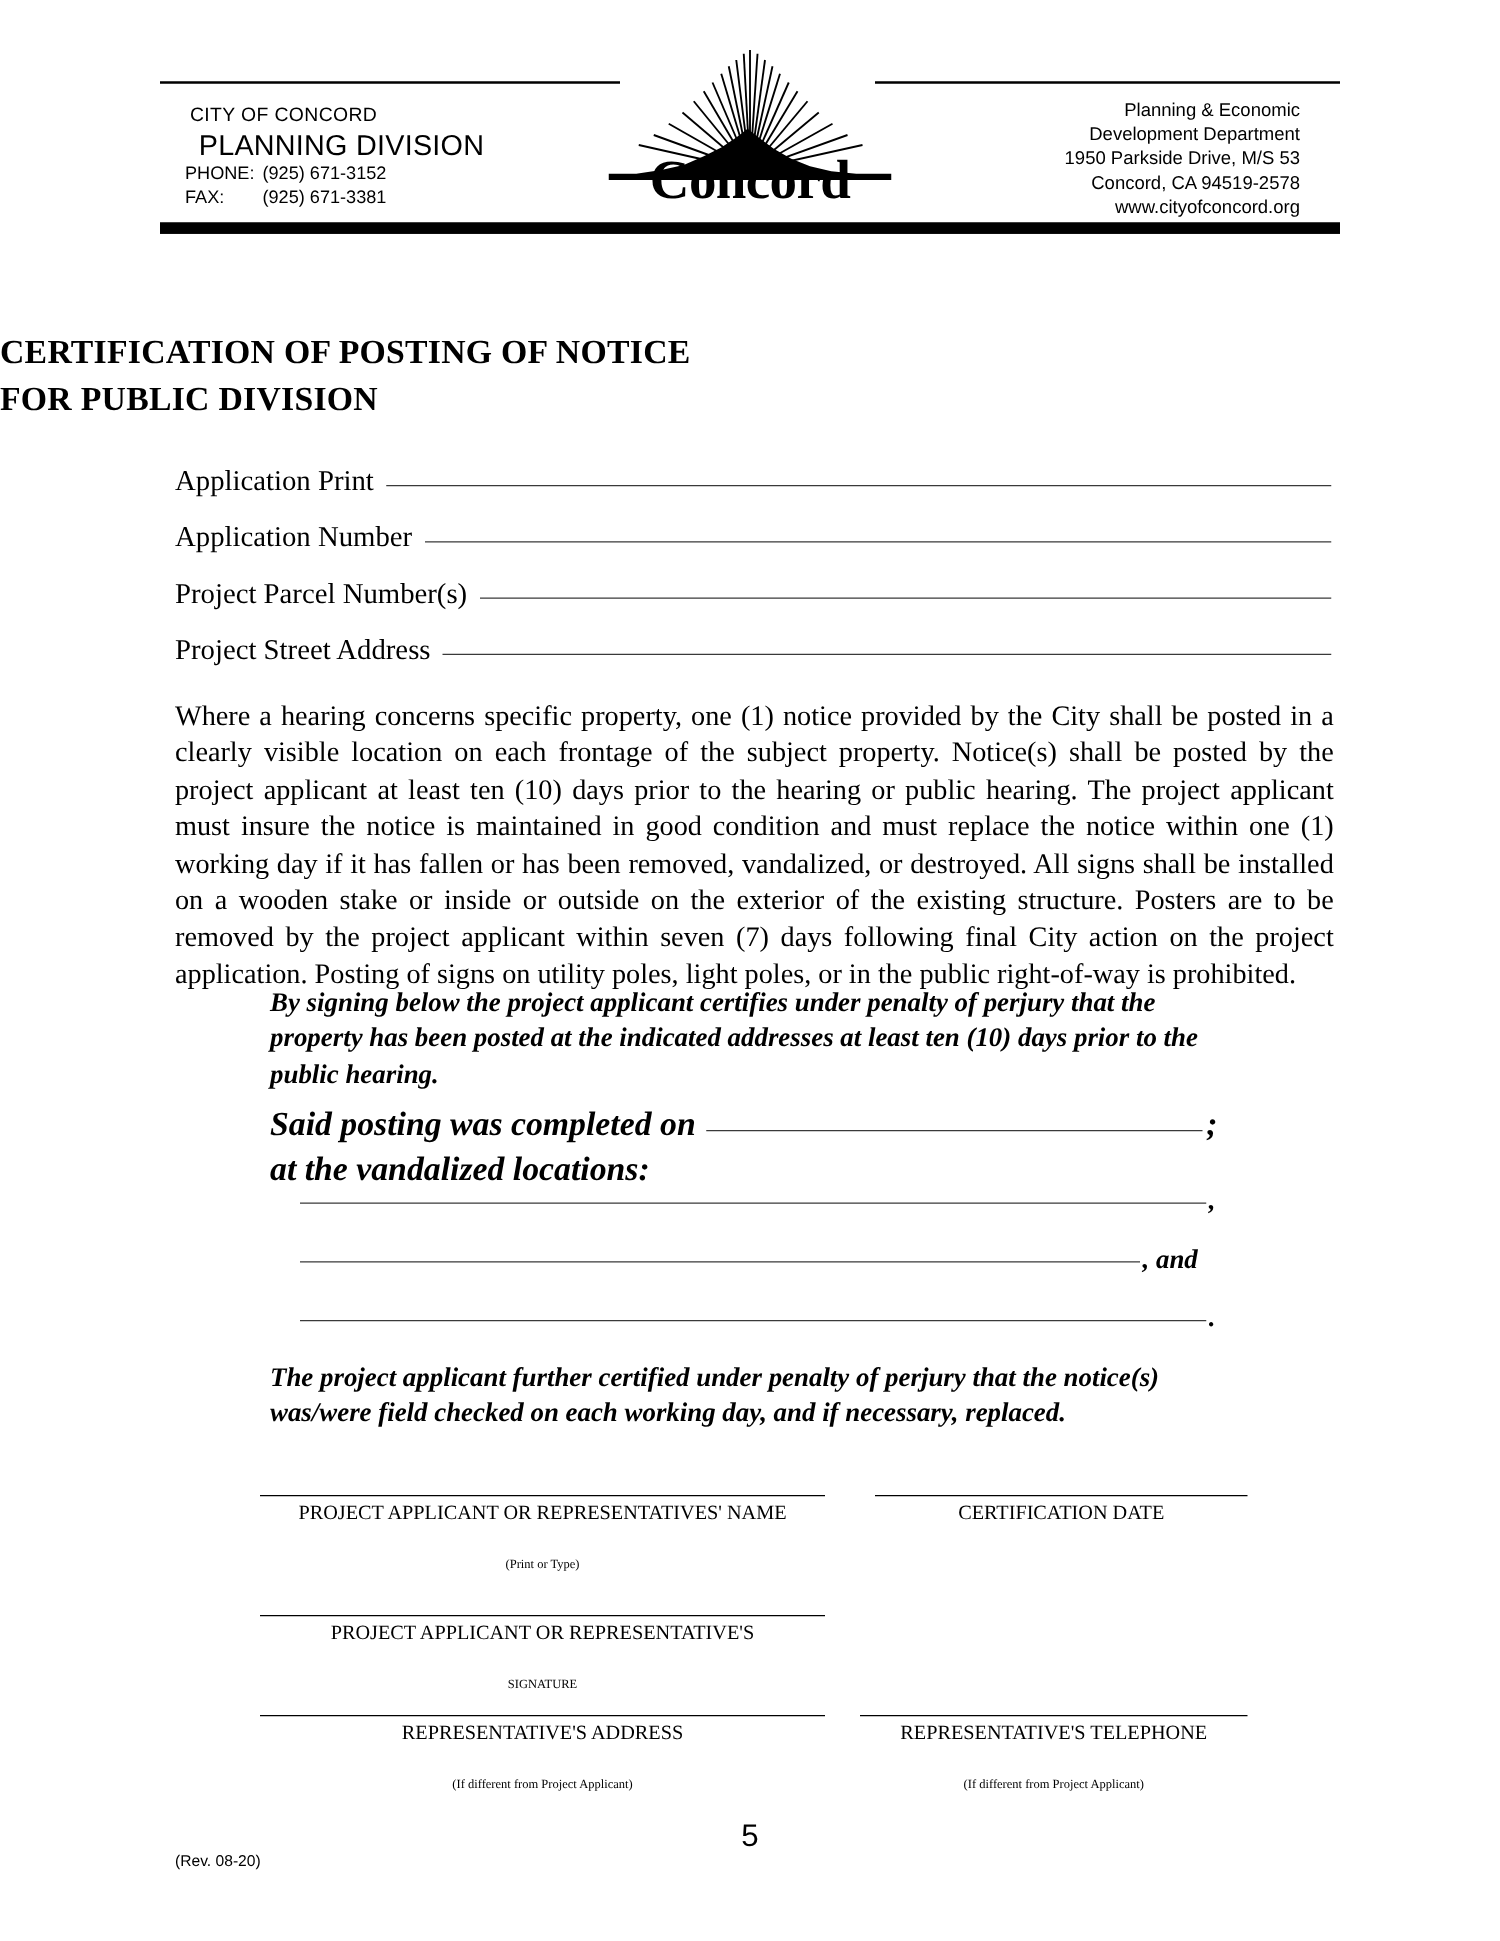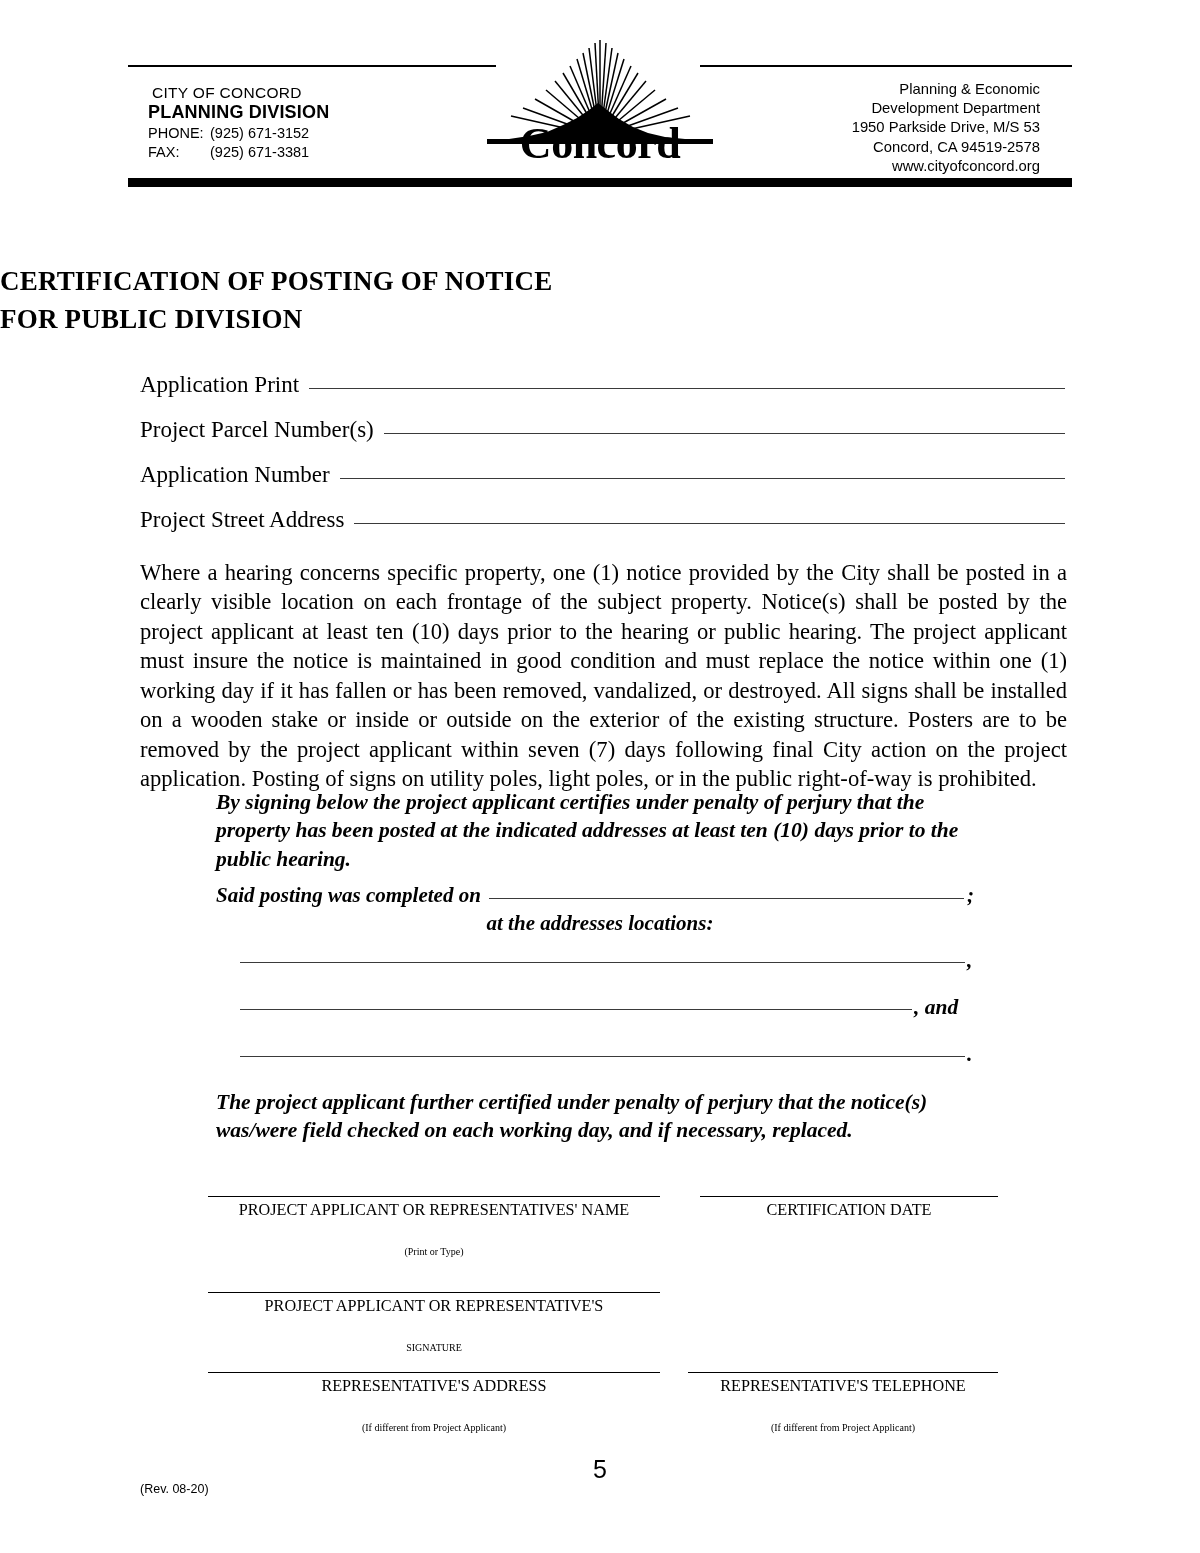--- a/index.html
+++ b/index.html
@@ -57,24 +57,25 @@
     top: 32px;
     font-family: "Liberation Sans", "DejaVu Sans", sans-serif;
     line-height: 1.22;
   }
   .hdr-left .city {
     font-size: 15.5px;
     letter-spacing: 0.3px;
     padding-left: 4px;
   }
   .hdr-left .division {
-    font-size: 18px;
-    font-weight: bold;
+    font-size: 23px;
+    font-weight: normal;
     letter-spacing: 0.2px;
     margin-top: -1px;
+    margin-left: 11px;
   }
   .hdr-left .contact {
     font-size: 14.5px;
     margin-top: 1px;
     white-space: pre;
   }
   .hdr-left .contact .lbl {
     display: inline-block;
     width: 62px;
   }
@@ -171,23 +172,22 @@
   .cert-1 { top: 788px; }
   .cert-2 { top: 1088px; }
 
   .posting-row {
     position: absolute;
     left: 216px;
     top: 882px;
     width: 768px;
     font-weight: bold;
     font-style: italic;
-    font-size: 21px;
+    font-size: 27px;
     line-height: 1.32;
-    text-align: center;
   }
   .posting-line1 {
     display: flex;
     align-items: baseline;
     width: 758px;
   }
   .posting-text { white-space: nowrap; }
   .posting-rule {
     flex: 1;
     border-bottom: 1.6px solid #3a3a3a;
@@ -343,44 +343,44 @@
     <div>CERTIFICATION OF POSTING OF NOTICE</div>
     <div>FOR PUBLIC DIVISION</div>
   </div>
 
   <div class="fields">
     <div class="field-row">
       <span class="field-label">Application Print</span>
       <span class="field-line"></span>
     </div>
     <div class="field-row">
+      <span class="field-label">Application Number</span>
+      <span class="field-line"></span>
+    </div>
+    <div class="field-row">
       <span class="field-label">Project Parcel Number(s)</span>
-      <span class="field-line"></span>
-    </div>
-    <div class="field-row">
-      <span class="field-label">Application Number</span>
       <span class="field-line"></span>
     </div>
     <div class="field-row">
       <span class="field-label">Project Street Address</span>
       <span class="field-line"></span>
     </div>
   </div>
 
   <div class="body-para">Where a hearing concerns specific property, one (1) notice provided by the City shall be posted in a clearly visible location on each frontage of the subject property. Notice(s) shall be posted by the project applicant at least ten (10) days prior to the hearing or public hearing. The project applicant must insure the notice is maintained in good condition and must replace the notice within one (1) working day if it has fallen or has been removed, vandalized, or destroyed. All signs shall be installed on a wooden stake or inside or outside on the exterior of the existing structure. Posters are to be removed by the project applicant within seven (7) days following final City action on the project application. Posting of signs on utility poles, light poles, or in the public right-of-way is prohibited.</div>
 
   <div class="cert-block cert-1">By signing below the project applicant certifies under penalty of perjury that the property has been posted at the indicated addresses at least ten (10) days prior to the public hearing.</div>
 
   <div class="posting-row">
     <div class="posting-line1">
       <span class="posting-text">Said posting was completed on</span>
       <span class="posting-rule"></span>
       <span class="semi">;</span>
     </div>
-    <div>at the addresses locations:</div>
+    <div>at the vandalized locations:</div>
   </div>
 
   <div class="loc-lines">
     <div class="loc-row r1">
       <span class="loc-rule"></span>
       <span class="loc-suffix">,</span>
     </div>
     <div class="loc-row r2">
       <span class="loc-rule"></span>
       <span class="loc-suffix">, and</span>

